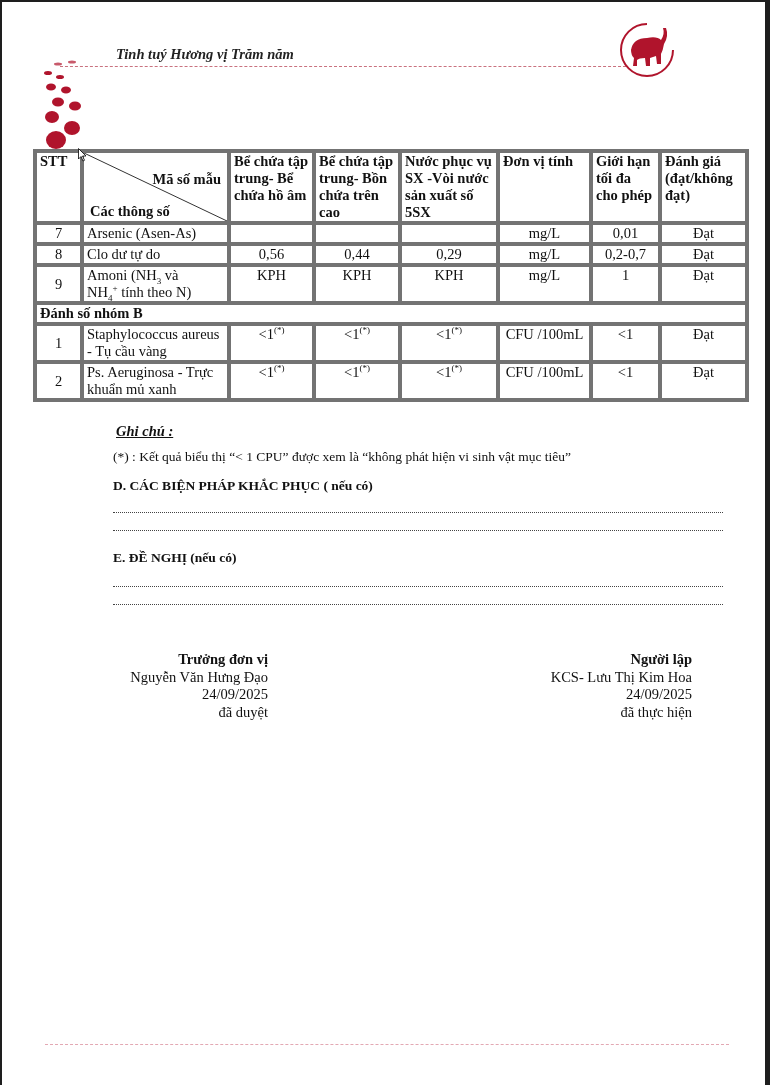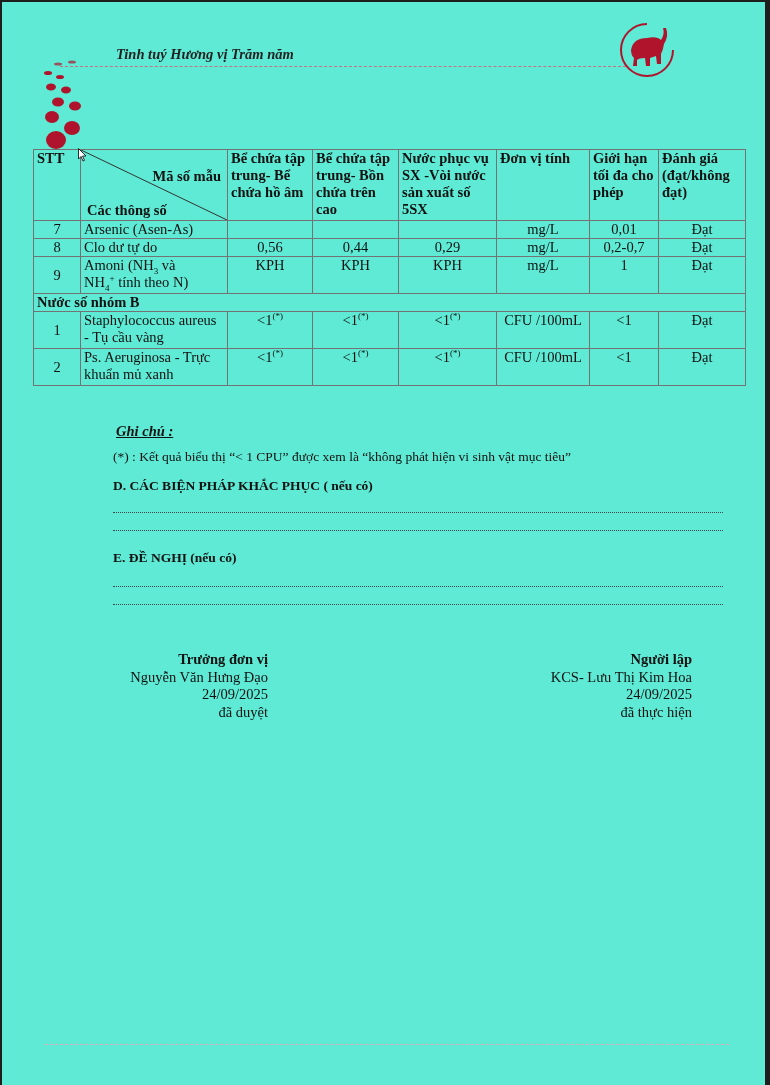--- a/index.html
+++ b/index.html
@@ -1,26 +1,26 @@
 <!DOCTYPE html>
 <html><head>
 <meta charset="utf-8">
 <style>
   html, body { margin:0; padding:0; }
   body { width:770px; height:1085px; background:#1e1e1e; position:relative; overflow:hidden;
          font-family:"Liberation Serif", serif; color:#111; }
-  .page { position:absolute; left:2px; top:2px; width:763px; height:1083px; background:#5eead4; }
+  .page { position:absolute; left:2px; top:2px; width:763px; height:1083px; background:#ffffff; }
   .slogan { position:absolute; left:114px; top:44px; font-style:italic; font-weight:bold; font-size:14.5px; color:#222; }
   .header-dots { position:absolute; left:58px; top:64px; width:566px; border-top:1px dashed #c9727f; }
   .brand { position:absolute; left:563px; top:73px; font-size:30px; letter-spacing:0.5px; color:#111; }
   .logo { position:absolute; left:615px; top:18px; width:60px; height:60px; }
   .paws { position:absolute; left:36px; top:58px; width:100px; height:90px; }
   .cursor { position:absolute; left:76px; top:146px; width:10px; height:14px; }
   table.results { position:absolute; left:31px; top:147px; width:712px; border-collapse:collapse; font-size:14.5px; table-layout:fixed; }
-  table.results td, table.results th { border:1px solid #737373; padding:0 3px; vertical-align:top; line-height:17px; }
+  table.results td, table.results th { border:4px solid #737373; padding:0 3px; vertical-align:top; line-height:17px; }
   table.results th { font-weight:bold; text-align:left; }
   .c { text-align:center; }
   .diag { position:relative; padding:0 !important; }
   .diag svg { position:absolute; left:0; top:0; width:100%; height:100%; }
   .diag .top-label { position:absolute; right:6px; top:18px; font-weight:bold; }
   .diag .bot-label { position:absolute; left:6px; bottom:1px; font-weight:bold; }
   sup { font-size:9px; line-height:0; }
   sub { font-size:9px; line-height:0; }
   .note-title { position:absolute; left:114px; top:421px; font-weight:bold; font-style:italic; text-decoration:underline; font-size:14.5px;text-align:right; }
   .note-text { position:absolute; left:111px; top:447px; font-size:13.5px; }
@@ -117,21 +117,21 @@
       <td><span>Amoni (NH</span><sub>3</sub><span> và</span><br><span>NH</span><sub>4</sub><sup>+</sup><span> tính theo N)</span></td>
       <td class="c">KPH</td>
       <td class="c">KPH</td>
       <td class="c">KPH</td>
       <td class="c">mg/L</td>
       <td class="c">1</td>
       <td class="c">Đạt</td>
     </tr>
 
     <tr style="height:18px">
-      <td colspan="8" style="font-weight:bold">Nước số nhóm B</td>
+      <td colspan="8" style="font-weight:bold">Đánh số nhóm B</td>
     </tr>
 
     <tr style="height:37px">
       <td class="c" style="vertical-align:middle">1</td>
       <td>Staphylococcus aureus - Tụ cầu vàng</td>
       <td class="c"><span>&lt;1</span><sup>(*)</sup></td>
       <td class="c"><span>&lt;1</span><sup>(*)</sup></td>
       <td class="c"><span>&lt;1</span><sup>(*)</sup></td>
       <td class="c">CFU /100mL</td>
       <td class="c">&lt;1</td>

